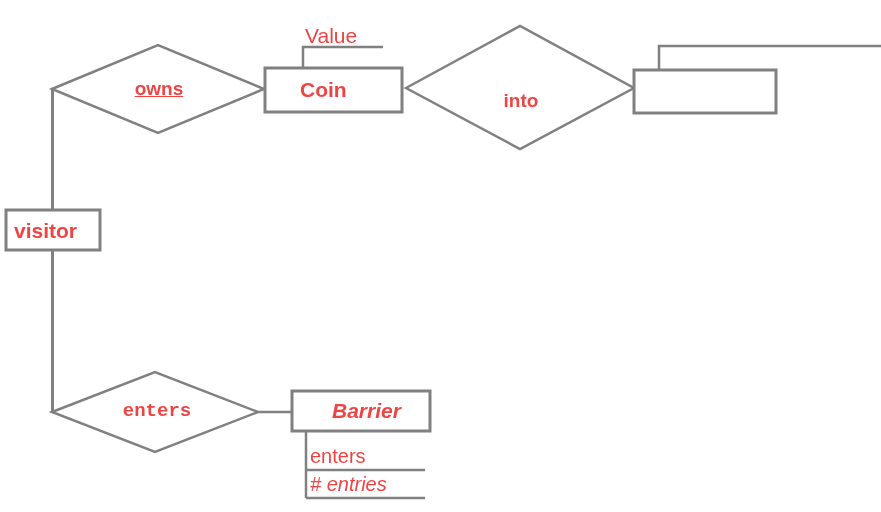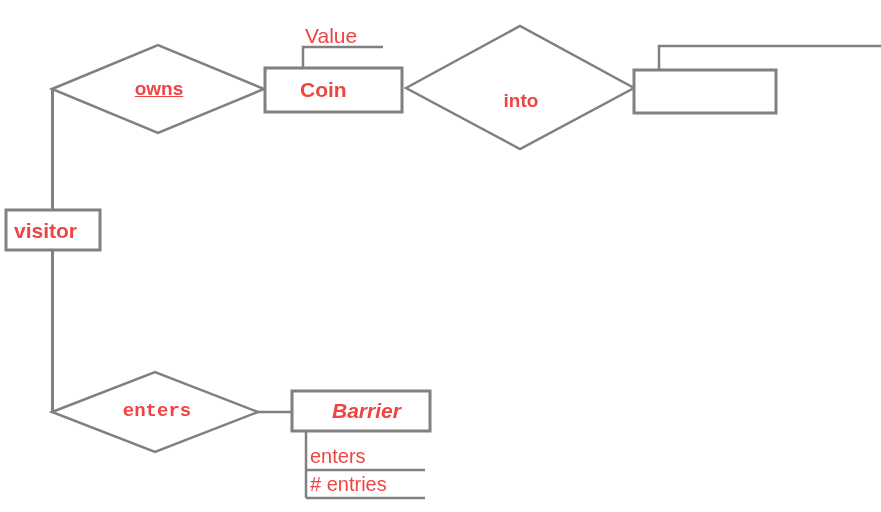--- a/index.html
+++ b/index.html
@@ -128,15 +128,15 @@
 
   <div class="lbl rel-label" style="left:460px; top:91px; width:122px;">into</div>
 
   <div class="lbl rel-label" style="left:116px; top:402px; width:82px;font-family:Liberation Mono, monospace;">enters</div>
 
   <div class="lbl attr-label" style="left:305px; top:25px;">Value</div>
 
 
   <div class="lbl attr-label-sm" style="left:310px; top:446px;">enters</div>
 
-  <div class="lbl attr-label-sm" style="left:310px; top:474px;"># entries</div>
+  <div class="lbl attr-label-sm" style="left:310px; top:474px;font-style:italic;"># entries</div>
 
 </div>
 
 </body></html>

